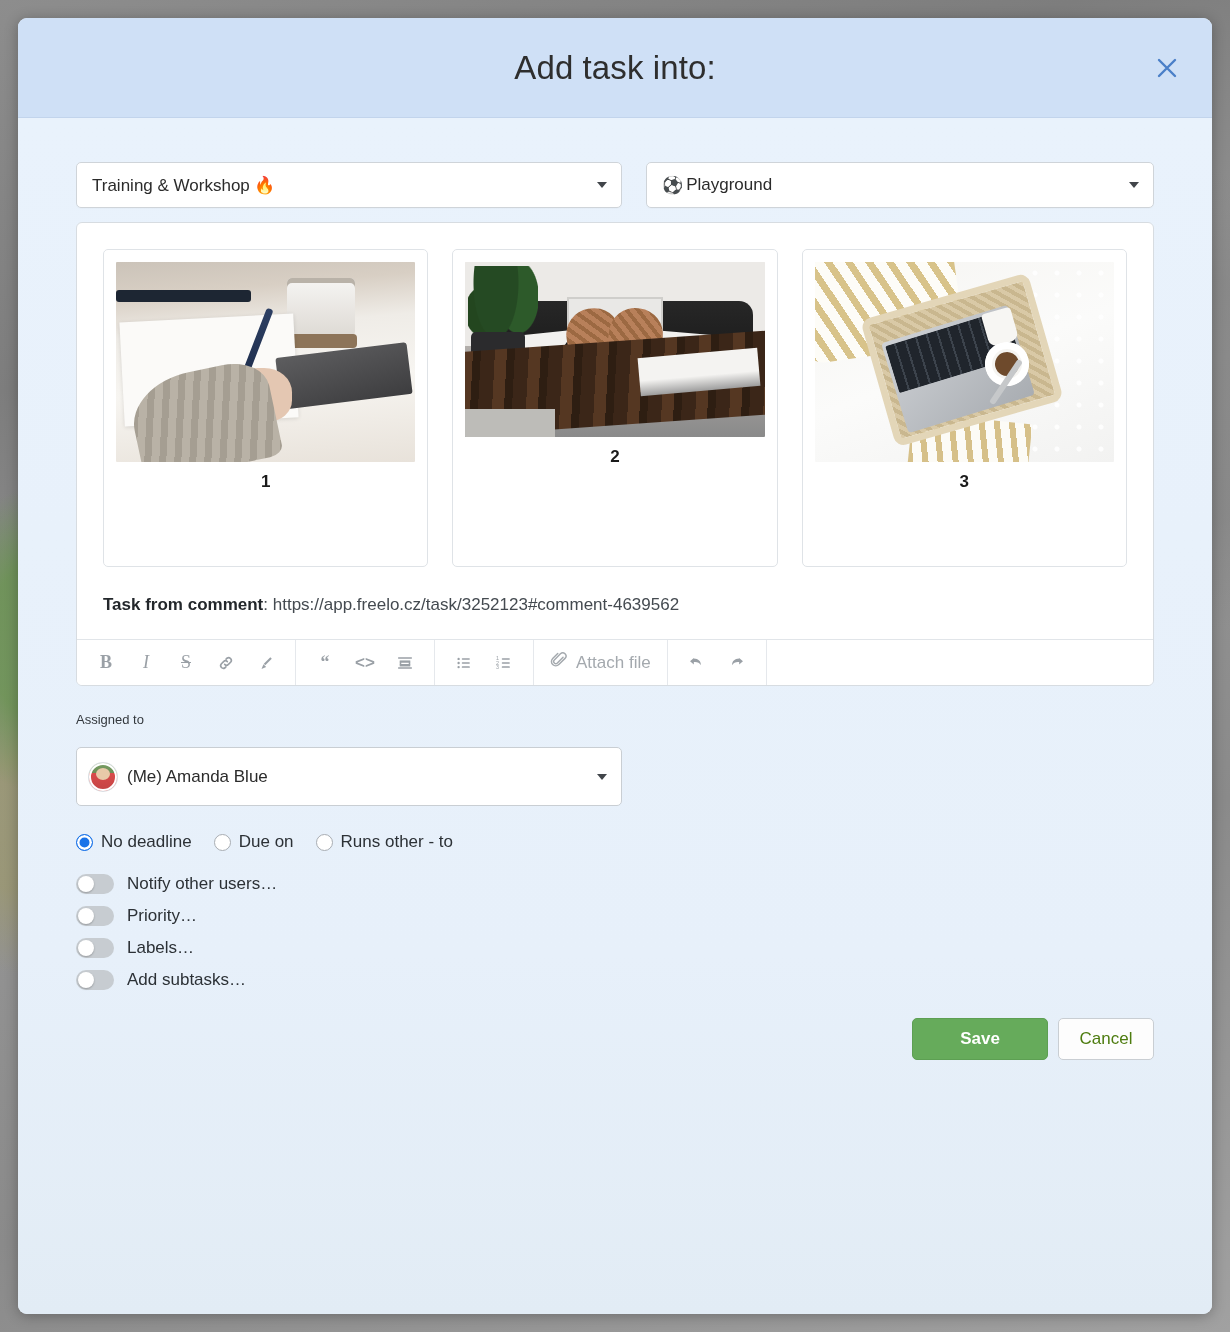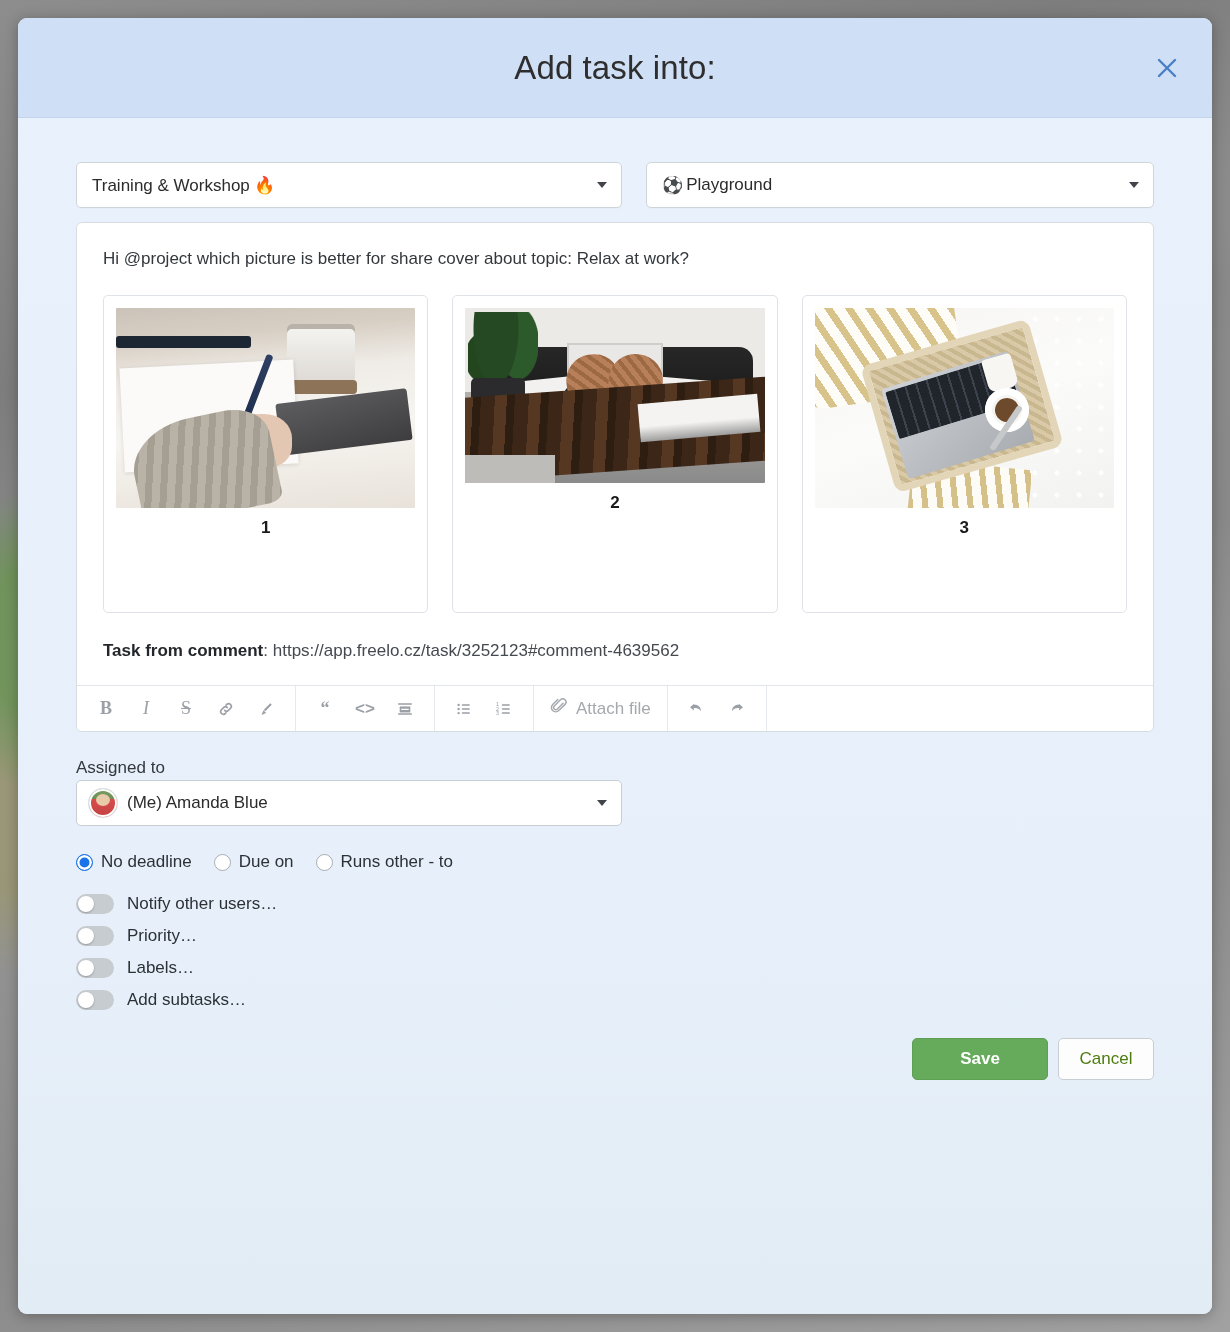--- a/index.html
+++ b/index.html
@@ -405,28 +405,28 @@
     color: #a4a9ae;
     font-size: 17px;
     cursor: pointer;
     border-right: 1px solid #e5e8ec;
     font-family: "Liberation Sans", sans-serif;
   }
   .toolbar .spacer { flex: 1; }
 
   
   .field-label {
-    font-size: 17px;
+    font-size: 13px;
     color: #33383d;
-    margin: 26px 0 2px 0;
+    margin: 26px 0 20px 0;
   }
   .assign-select {
     position: relative;
     width: 546px;
-    height: 46px;
+    height: 59px;
     background: #fff;
     border: 1px solid #c9ced3;
     border-radius: 5px;
     display: flex;
     align-items: center;
     padding: 0 34px 0 12px;
     font-size: 17px;
     color: #2b2b2b;
     cursor: pointer;
   }
@@ -555,21 +555,20 @@
         <span>Playground</span>
         <span class="caret"></span>
       </div>
     </div>
 
     
 
     
     <div class="editor">
       <div class="editor-content">
-        <p class="comment-line">Hi @project which picture is better for share cover about topic: Relax at work?</p>
 
         <div class="pictures">
 
           <div class="pic-card">
             <div class="pic-frame">
               <div class="illo1">
                 <div class="deskedge"></div>
                 <div class="mug"></div>
                 <div class="paper"></div>
                 <div class="tablet"></div>

